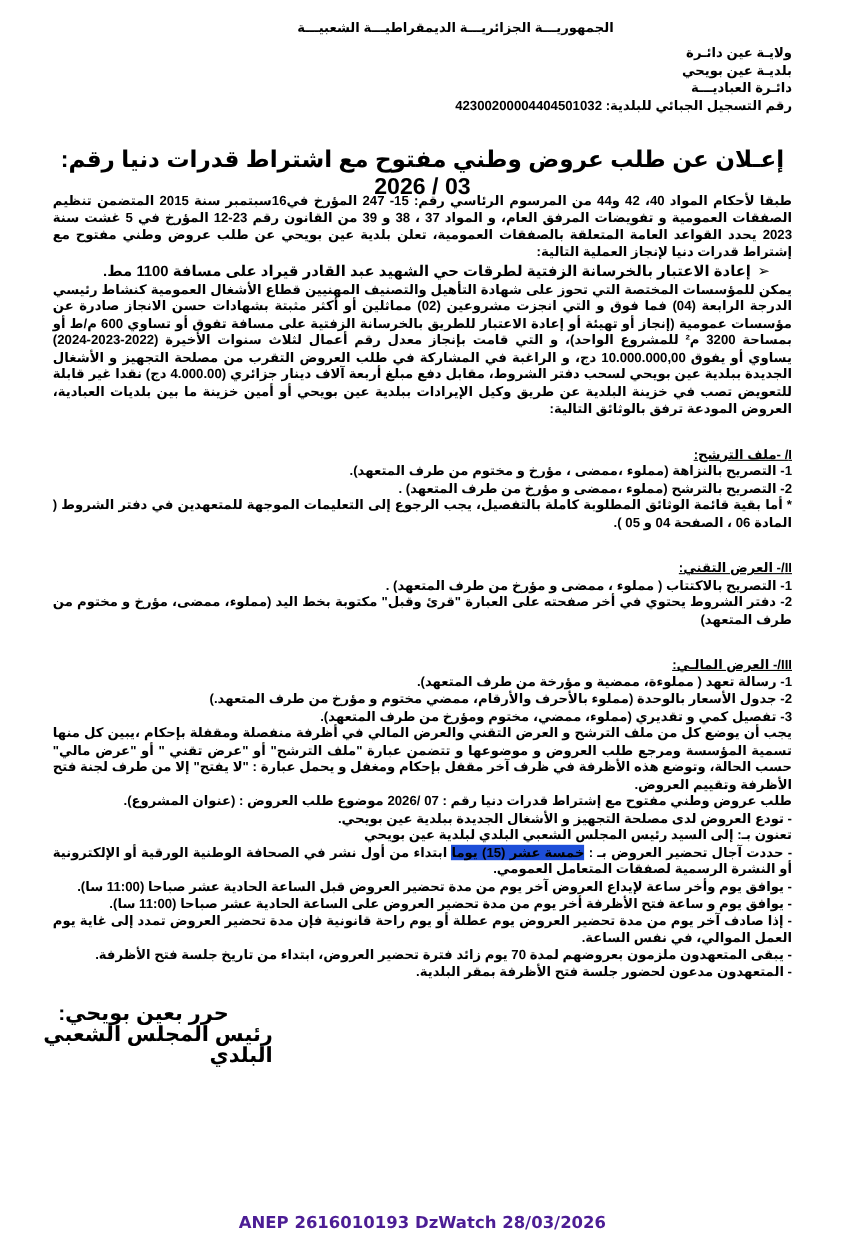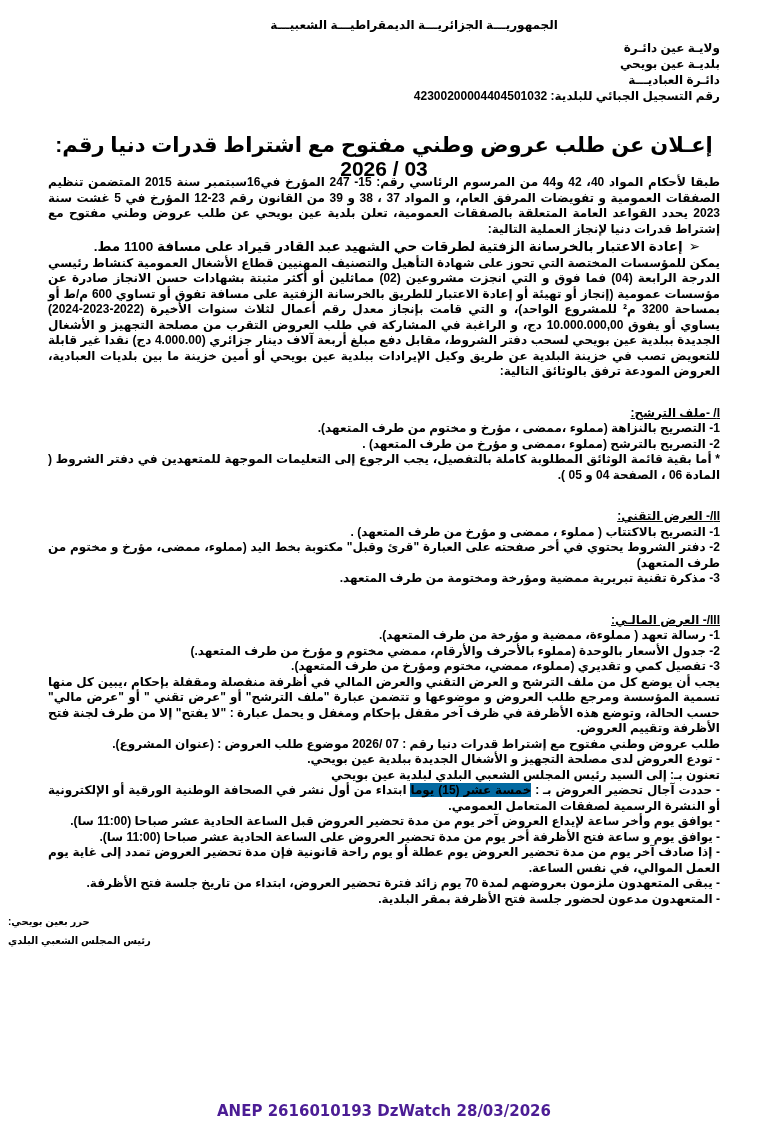--- a/index.html
+++ b/index.html
@@ -18,24 +18,24 @@
     .title {
       position: absolute; top: 133px; left: 0; width: 672px; text-align: center;
       font-size: 21px; font-weight: bold; letter-spacing: 0px;
     }
     .body { position: absolute; top: 175px; right: 0; width: 672px; font-size: 12px; font-weight: bold; line-height: 15.5px; text-align: justify; }
     .body p { margin: 0; }
     .project-line { font-size: 13.5px; font-weight: bold; margin: 2px 0 1px 0 !important; padding-right: 20px; }
     .arrow { display: inline-block; margin-left: 6px; }
     .section-head { text-decoration: underline; margin-top: 14px !important; }
     .gap { height: 12px; }
-    .hl { background: #0369a1; }
+    .hl { background: #1d4ed8; }
     .signature {
-      position: absolute; top: 912px; left: 8px; width: 240px; text-align: left; direction: rtl;
-      font-size: 10px; font-weight: bold; line-height: 19px;
+      position: absolute; top: 912px; left: 8px; width: 240px; text-align: right; direction: rtl;
+      font-size: 19px; font-weight: bold; line-height: 19px;
     }
     .signature .l1 { padding-right: 40px; }
     .footer {
       position: absolute; top: 1102px; left: 0; width: 768px; text-align: center;
       font-family: "DejaVu Sans", sans-serif; font-weight: bold; font-size: 15px; color: #4c1d95;
       direction: ltr;
     }
   </style>
 </head>
 <body>
@@ -64,21 +64,20 @@
     <div class="gap"></div>
     <p class="section-head">I/ -ملف الترشح:</p>
     <p>1- التصريح بالنزاهة (مملوء ،ممضى ، مؤرخ و مختوم  من طرف المتعهد).</p>
     <p>2- التصريح بالترشح (مملوء ،ممضى و مؤرخ من طرف المتعهد) .</p>
     <p>* أما بقية قائمة الوثائق المطلوبة كاملة بالتفصيل، يجب الرجوع إلى التعليمات الموجهة للمتعهدين في دفتر الشروط ( المادة 06 ، الصفحة 04 و 05 ).</p>
 
     <div class="gap"></div>
     <p class="section-head">II/- العرض التقني:</p>
     <p>1- التصريح بالاكتتاب ( مملوء ، ممضى و مؤرخ من طرف المتعهد) .</p>
     <p>2- دفتر الشروط يحتوي في أخر صفحته على العبارة "قرئ وقبل" مكتوبة بخط اليد (مملوء، ممضى، مؤرخ و مختوم  من طرف المتعهد)</p>
-    <p>3- مذكرة تقنية تبريرية ممضية ومؤرخة ومختومة  من طرف المتعهد.</p>
 
     <div class="gap"></div>
     <p class="section-head">III/- العرض المالـي:</p>
     <p>1- رسالة تعهد ( مملوءة، ممضية  و مؤرخة من طرف المتعهد).</p>
     <p>2- جدول الأسعار بالوحدة (مملوء بالأحرف والأرقام، ممضي مختوم و مؤرخ من طرف المتعهد.)</p>
     <p>3- تفصيل كمي و تقديري (مملوء، ممضي، مختوم ومؤرخ من طرف المتعهد).</p>
 
     <p>يجب أن يوضع كل من ملف الترشح و العرض التقني والعرض المالي في أظرفة منفصلة ومقفلة بإحكام ،يبين كل منها تسمية المؤسسة ومرجع طلب العروض و موضوعها و تتضمن عبارة "ملف الترشح" أو "عرض تقني " أو "عرض مالي" حسب الحالة، وتوضع هذه الأظرفة في ظرف آخر مقفل بإحكام ومغفل و يحمل عبارة :  "لا يفتح" إلا من طرف لجنة فتح الأظرفة  وتقييم العروض.</p>
     <p>طلب عروض وطني مفتوح مع إشتراط قدرات دنيا رقم : 07 /2026 موضوع طلب العروض : (عنوان المشروع).</p>
     <p>- تودع العروض لدى مصلحة التجهيز و الأشغال الجديدة ببلدية عين بويحي.</p>

